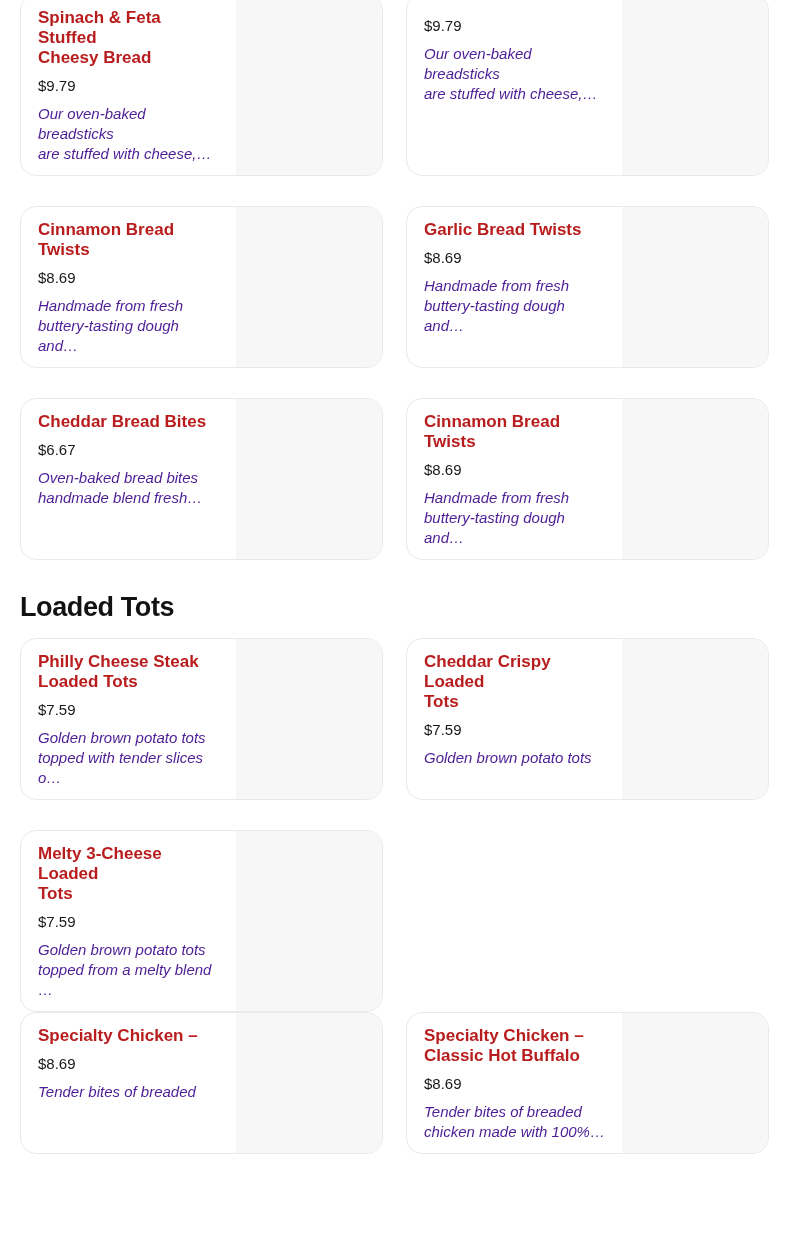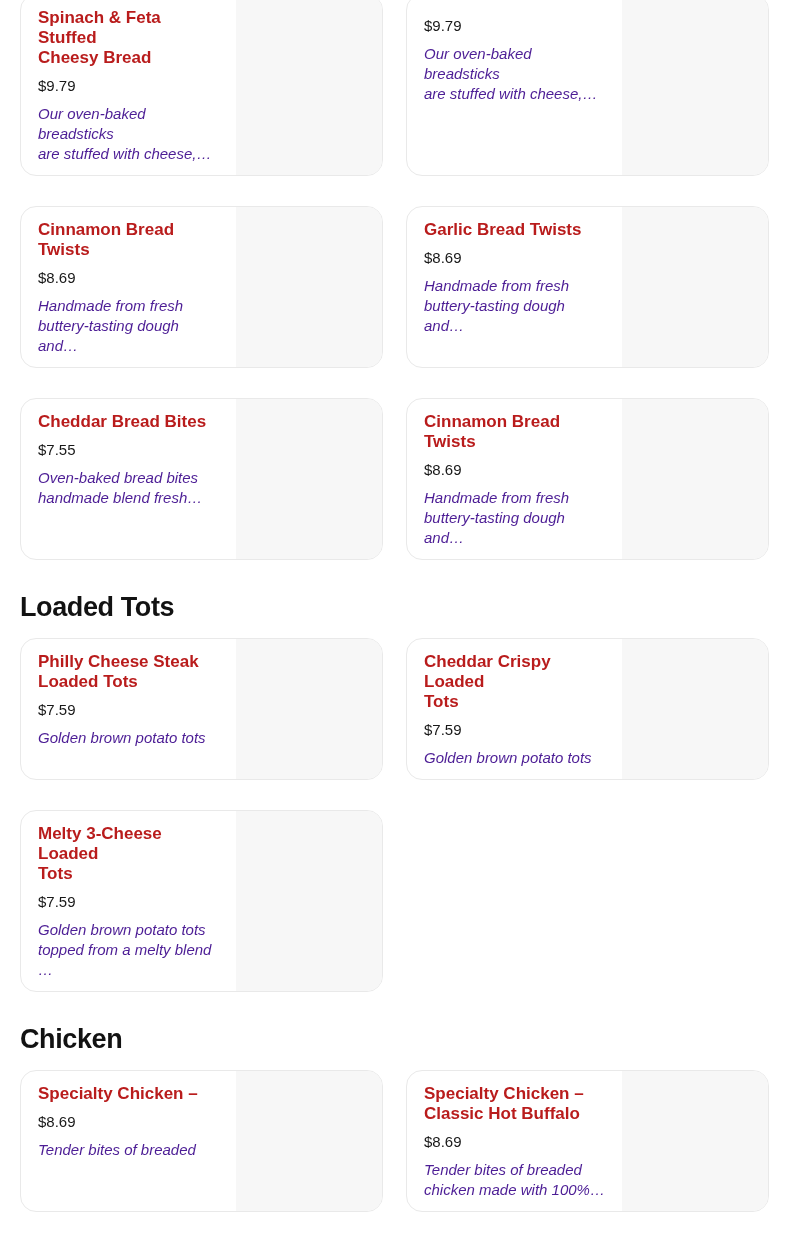--- a/index.html
+++ b/index.html
@@ -120,21 +120,21 @@
             </div>
     </div>
     <div class="card-img"></div>
   </div>
 
   <div class="card">
     <div class="card-body">
       <div class="item-title">
               <div>Cheddar Bread Bites</div>
             </div>
-      <div class="item-price">$7.55</div>
+      <div class="item-price">$6.67</div>
       <div class="item-desc">
               <div>Oven-baked bread bites</div>
               <div>handmade blend fresh…</div>
             </div>
     </div>
     <div class="card-img"></div>
   </div>
 
   <div class="card">
     <div class="card-body">
@@ -157,20 +157,21 @@
     <div class="grid">
   <div class="card">
     <div class="card-body">
       <div class="item-title">
               <div>Philly Cheese Steak</div>
               <div>Loaded Tots</div>
             </div>
       <div class="item-price">$7.59</div>
       <div class="item-desc">
               <div>Golden brown potato tots</div>
+              <div>topped with tender slices o…</div>
             </div>
     </div>
     <div class="card-img"></div>
   </div>
 
   <div class="card">
     <div class="card-body">
       <div class="item-title">
               <div>Cheddar Crispy Loaded</div>
               <div>Tots</div>
@@ -194,21 +195,20 @@
               <div>Golden brown potato tots</div>
               <div>topped from a melty blend …</div>
             </div>
     </div>
     <div class="card-img"></div>
   </div>
 </div>
   </section>
 
   <section>
-    <h2 class="section-heading">Chicken</h2>
     <div class="grid">
   <div class="card">
     <div class="card-body">
       <div class="item-title">
               <div>Specialty Chicken –</div>
             </div>
       <div class="item-price">$8.69</div>
       <div class="item-desc">
               <div>Tender bites of breaded</div>
             </div>

